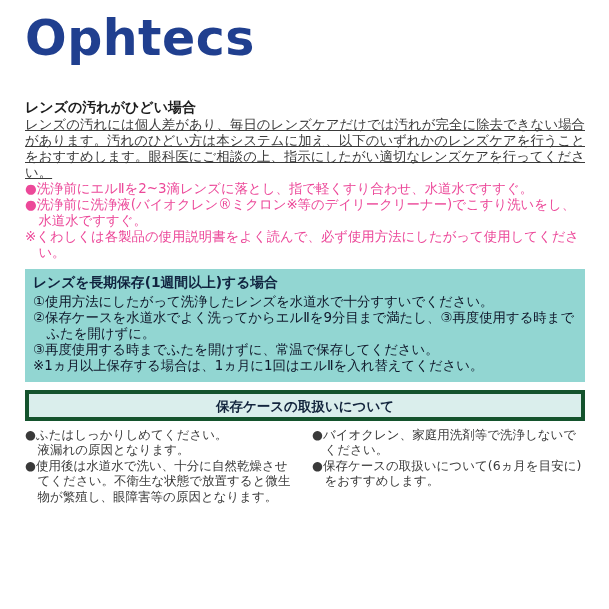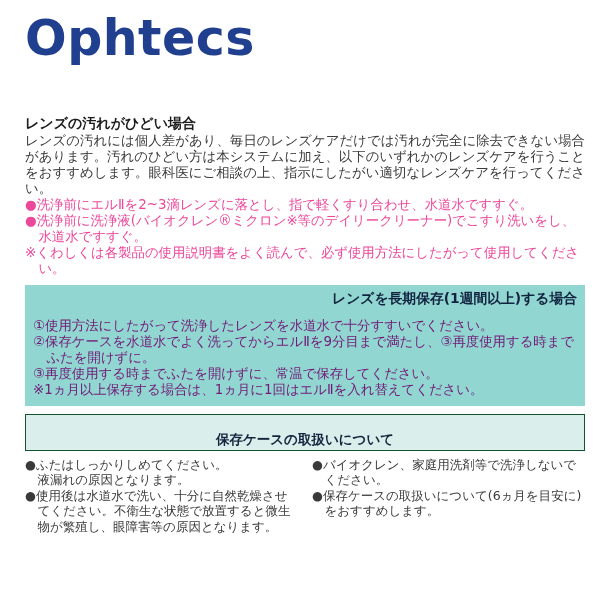--- a/index.html
+++ b/index.html
@@ -17,61 +17,61 @@
     overflow: hidden;
     background: #ffffff;
   }
   .logo {
     font-size: 49px;
     font-weight: bold;
     color: #203f8f;
     letter-spacing: 0.5px;
     line-height: 1.1;
   }
-  .sec-dirty { margin-top: 49px; }
+  .sec-dirty { margin-top: 33px; }
   .h-plain {
     font-size: 14px;
     font-weight: bold;
     color: #1c1c1c;
     line-height: 17px;
     margin-bottom: 1px;
   }
   .body-text {
     font-size: 13.4px;
     line-height: 16px;
     text-align: justify;
     color: #3a3a3a;
+    text-decoration: underline;
   }
   .hang {
     font-size: 13.4px;
     line-height: 16px;
     padding-left: 1em;
     text-indent: -1em;
     color: #ec4899;
   }
   .teal-box {
     margin-top: 8px;
     background: #92d6d2;
     padding: 4px 8px 8px 8px;
   }
   .teal-box .h-box {
     font-size: 13.8px;
     font-weight: bold;
     color: #10233f;
     line-height: 18px;
-    margin-bottom: 11px;
-    text-align: right;
+    margin-bottom: 3px;
   }
-  .teal-box .hang { color: #701a75; }
+  .teal-box .hang { color: #0f172a; }
   .band {
     margin-top: 8px;
     background: #daeeec;
-    border: 1px solid #14532d;
+    border: 4px solid #14532d;
     text-align: center;
-    padding: 16px 0 2px 0;
+    padding: 4px 0 2px 0;
   }
   .band .h-band {
     font-size: 13.5px;
     font-weight: bold;
     color: #13253d;
     line-height: 17px;
   }
   .cols {
     display: flex;
     margin-top: 6px;

